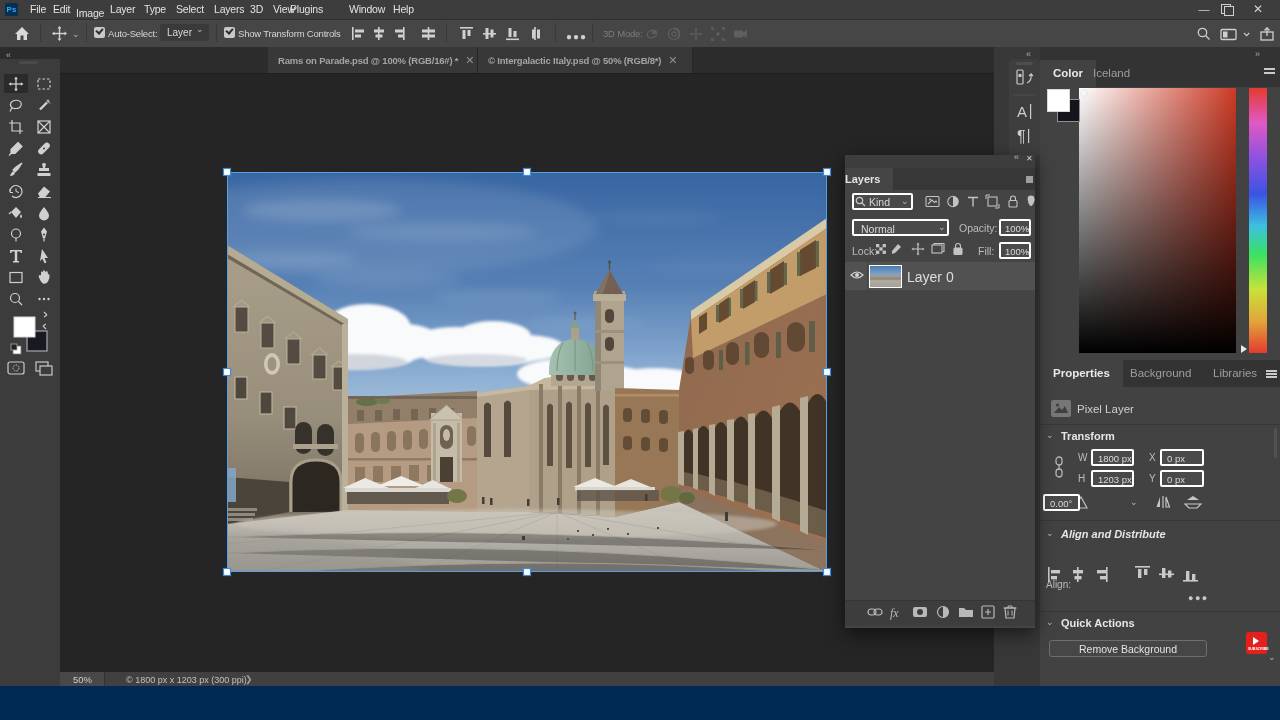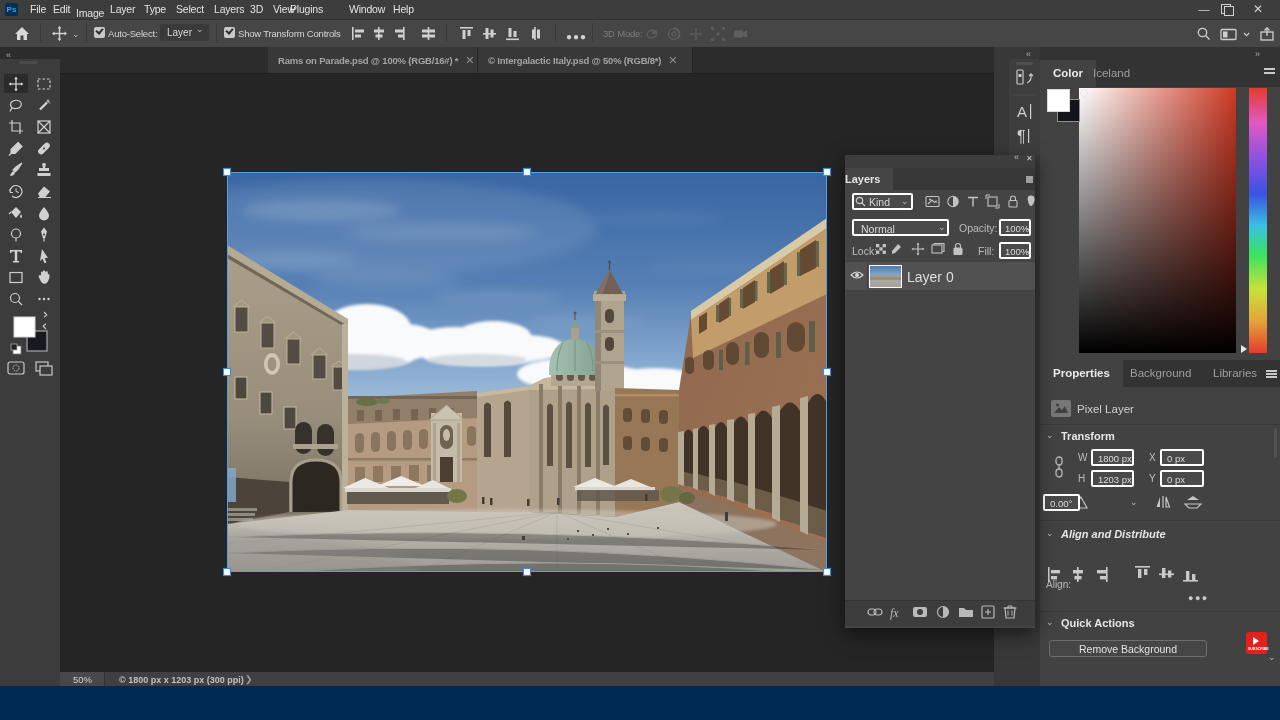--- a/index.html
+++ b/index.html
@@ -536,21 +536,21 @@
         <rect x="603.5" y="203.5" width="7" height="7"></rect>
       <rect x="3.5" y="403.5" width="7" height="7"></rect>
         <rect x="303.5" y="403.5" width="7" height="7"></rect>
         <rect x="603.5" y="403.5" width="7" height="7"></rect>
     </g>
   </svg>
 
   <div id="statusbar" class="abs"></div>
   <div class="abs" style="left:60px;top:672px;width:44px;height:15px;background:#484848;border-right:1px solid #333;"></div>
   <div class="abs" style="left:73px;top:674px;font-size:9.5px;color:#cfcfcf;">50%</div>
-  <div class="abs" style="left:119px;top:675px;font-size:9px;color:#c0c0c0;font-weight:bold;">© 1800 px x 1203 px (300 ppi)</div>
+  <div class="abs" style="left:126px;top:675px;font-size:9px;color:#c0c0c0;">© 1800 px x 1203 px (300 ppi)</div>
   <div class="abs" style="left:245px;top:674px;font-size:9px;color:#9f9f9f;">❯</div>
 
   <div id="toolbar" class="abs"></div>
   <div class="abs" style="left:6px;top:50px;color:#a8a8a8;font-size:9px;">«</div>
   <div class="abs" style="left:19px;top:61px;width:19px;height:3px;background:#4a4a4a;border-radius:2px;"></div>
   <svg class="abs" style="left:0;top:59px;" width="60" height="628" viewBox="0 0 60 628">
     <rect x="4" y="15" width="24" height="19" fill="#2b2b2b"></rect>
     <g stroke="#d0d0d0" stroke-width="1.2" fill="none">
 
       <g transform="translate(16,25)" stroke="#d8d8d8" fill="#d8d8d8">

